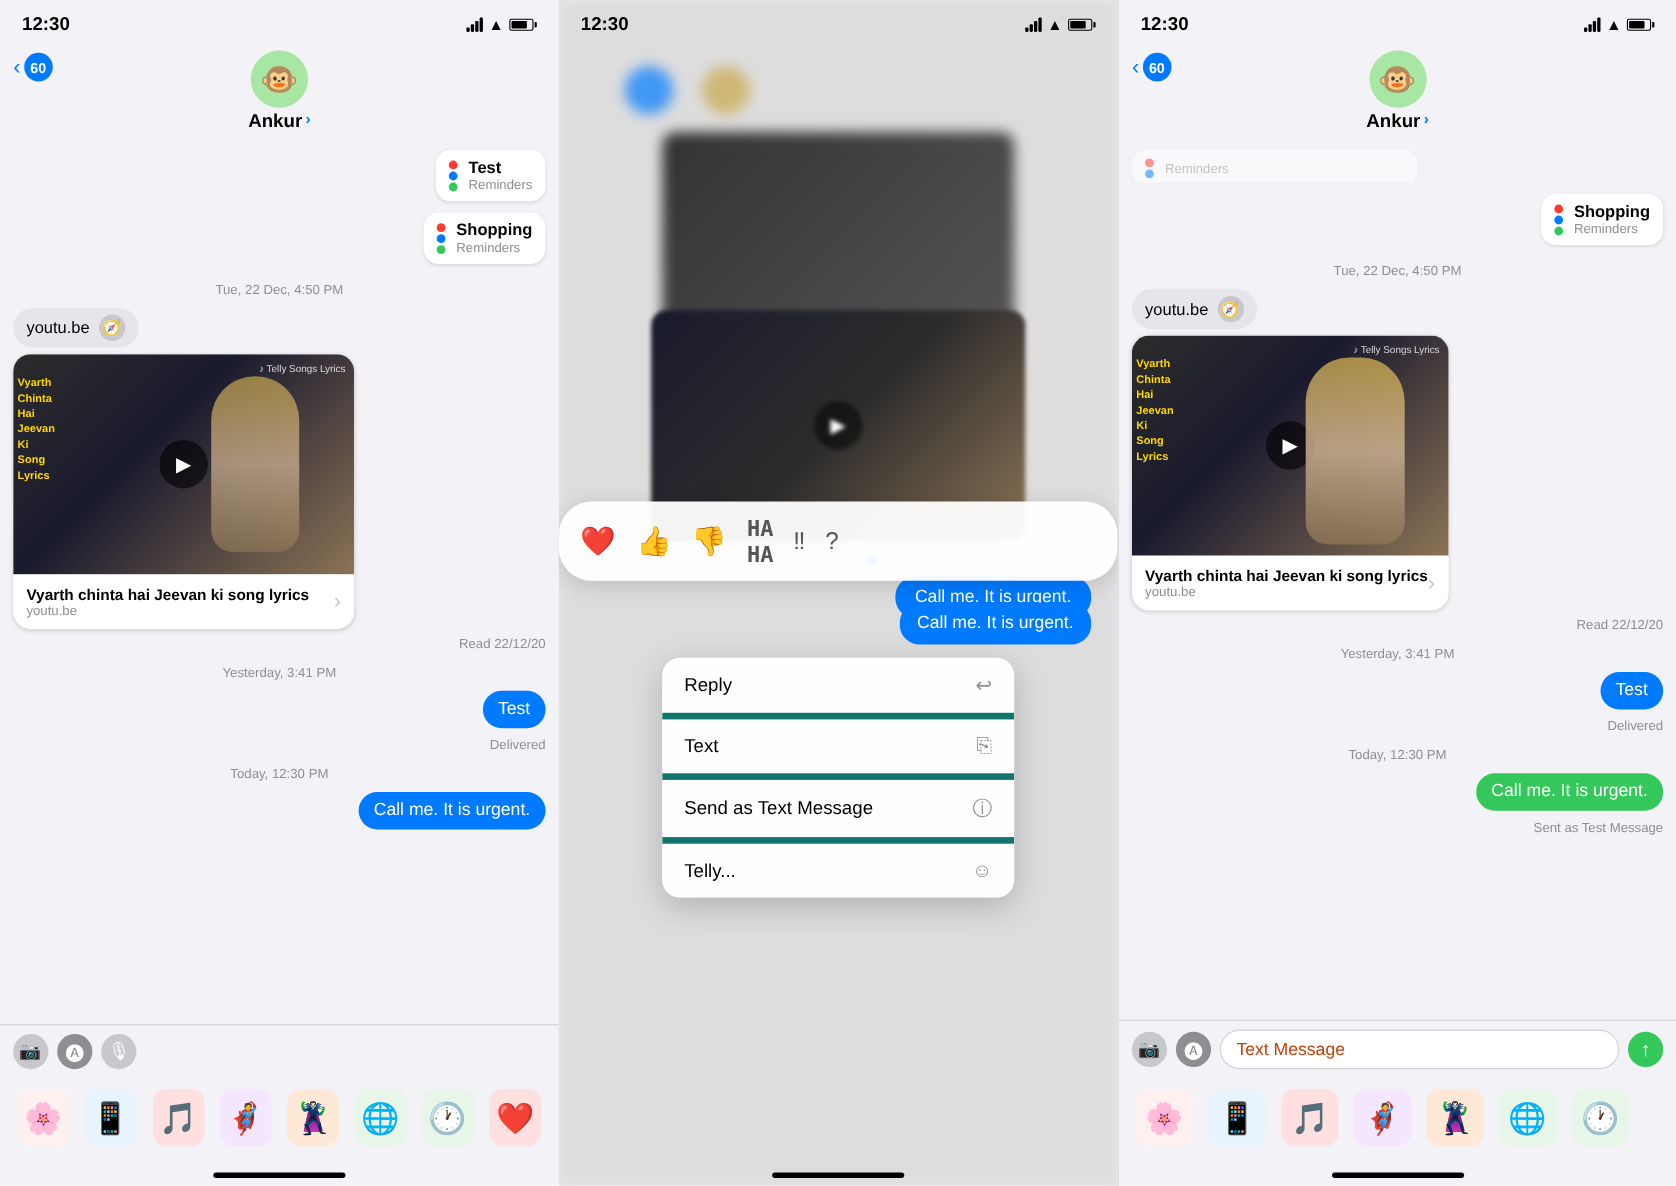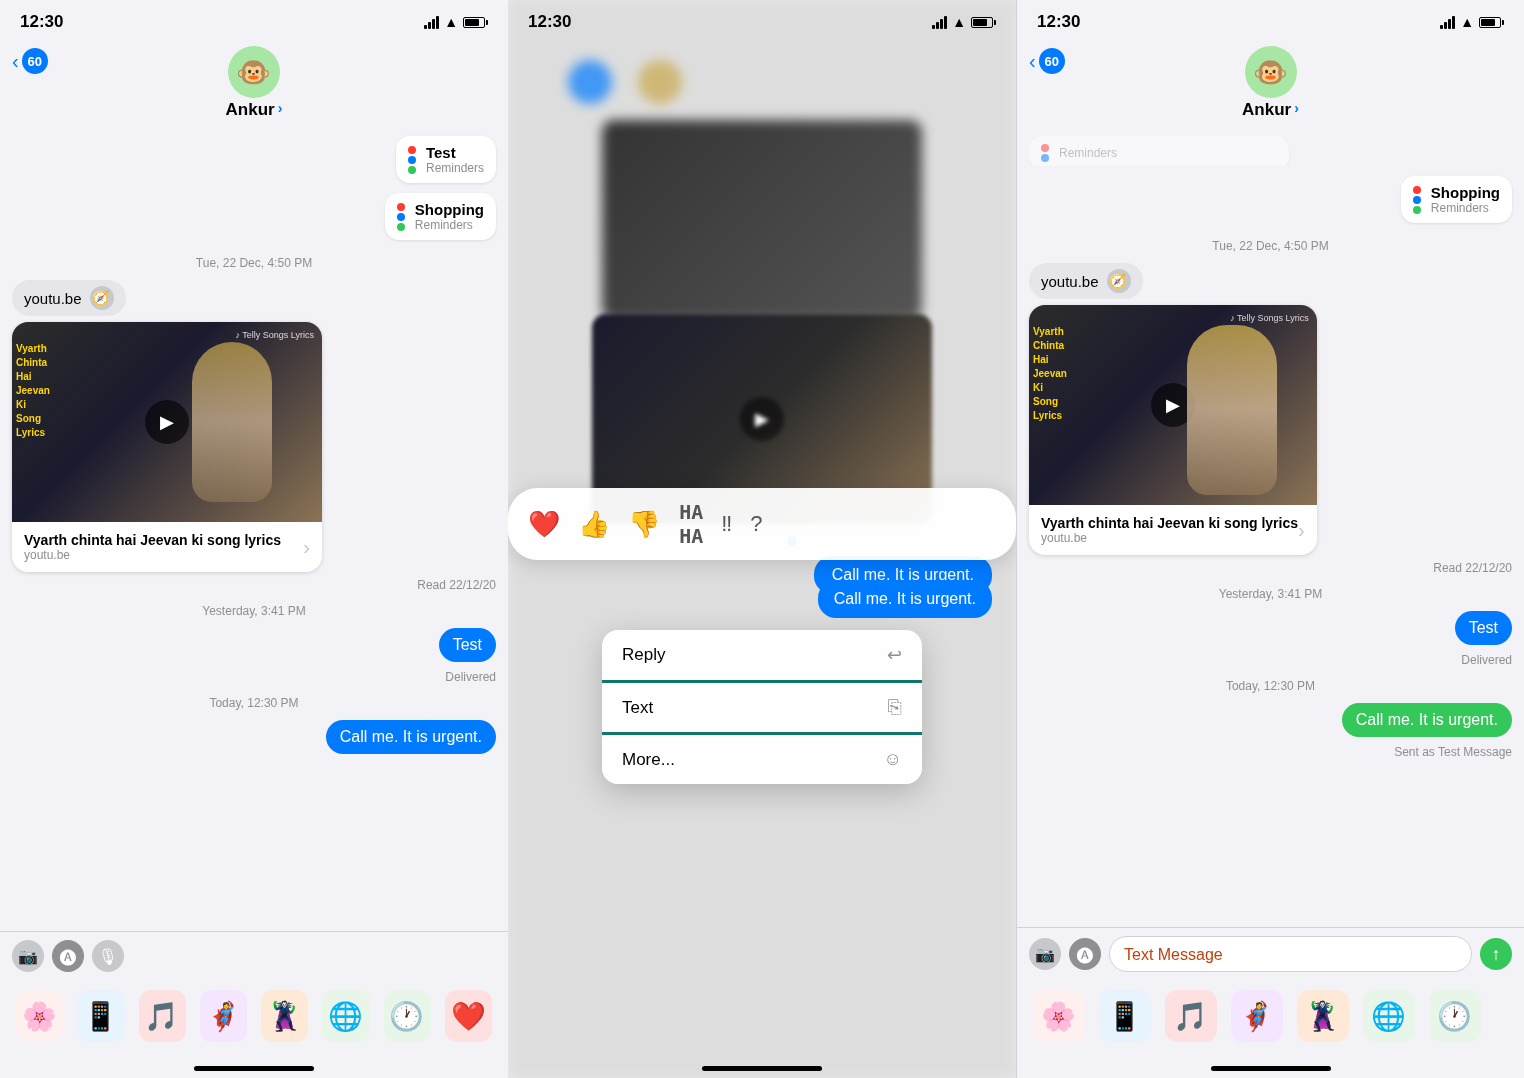--- a/index.html
+++ b/index.html
@@ -371,21 +371,21 @@
       width: 320px;
       box-shadow: 0 8px 30px rgba(0,0,0,0.2);
     }
     .context-menu-item {
       display: flex;
       align-items: center;
       justify-content: space-between;
       padding: 14px 20px;
       font-size: 17px;
       color: #000;
-      border-bottom: 3px solid #0f766e;
+      border-bottom: 6px solid #0f766e;
       cursor: pointer;
     }
     .context-menu-item:last-child {
       border-bottom: none;
     }
     .context-menu-icon {
       font-size: 18px;
       color: #8e8e93;
     }
 
@@ -700,22 +700,26 @@
 
     <div class="context-menu" style="z-index:10;">
       <div class="context-menu-item">
         <span>Reply</span>
         <span class="context-menu-icon">↩</span>
       </div>
       <div class="context-menu-item">
         <span>Text</span>
         <span class="context-menu-icon">⎘</span>
       </div>
+      <div class="context-menu-item">
+        <span>Send as Text Message</span>
+        <span class="context-menu-icon">ⓘ</span>
+      </div>
       <div class="context-menu-item" style="border-bottom:none;">
-        <span>More...</span>
+        <span>Telly...</span>
         <span class="context-menu-icon">☺</span>
       </div>
     </div>
 
     <div style="flex:1;"></div>
     <div class="home-bar">
       <div class="home-bar-line"></div>
     </div>
   </div>
 </div>

